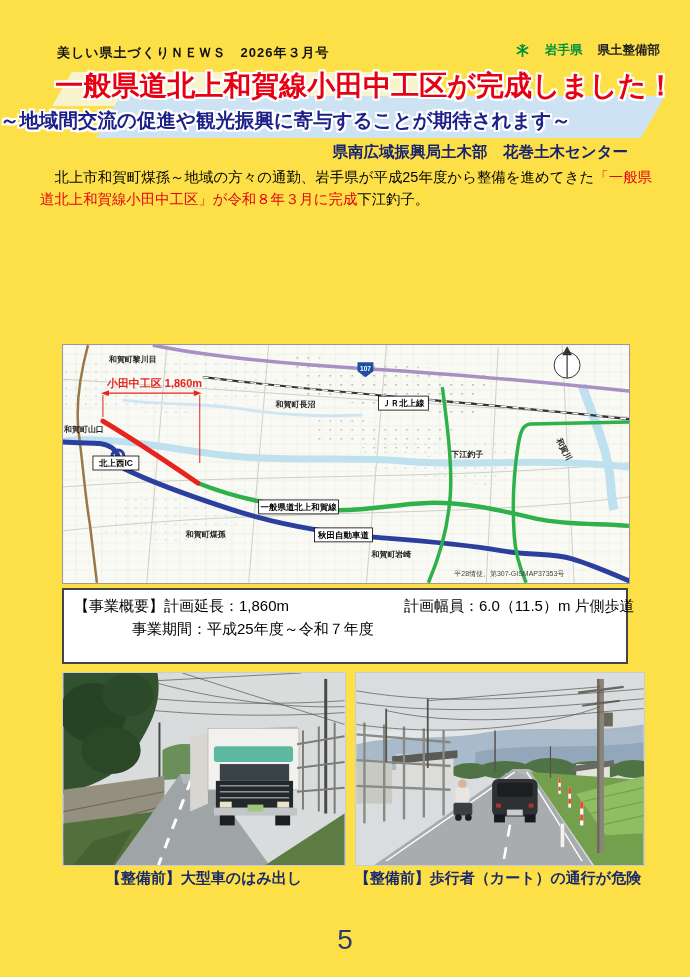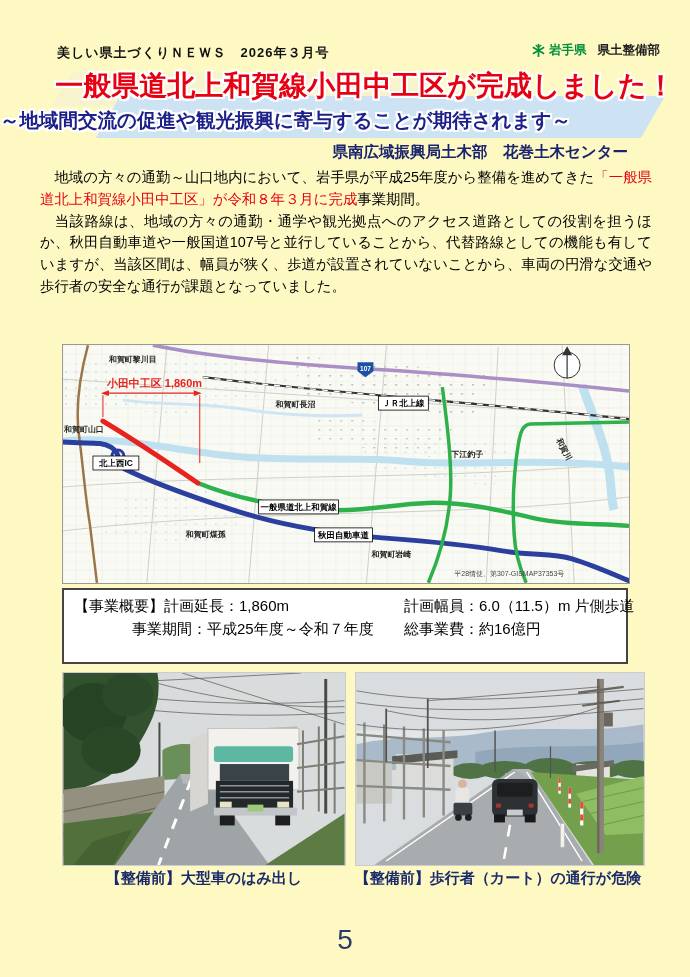--- a/index.html
+++ b/index.html
@@ -1,26 +1,26 @@
 <!DOCTYPE html>
 <html><head>
 <meta charset="utf-8">
 <style>
   * { margin:0; padding:0; box-sizing:border-box; }
   html,body { background:#ffffff; }
   .page {
     position:relative; width:690px; height:977px; margin:0 auto;
-    background:#fef9c3; overflow:hidden;
+    background:#fde047; overflow:hidden;
     font-family:"Liberation Sans","DejaVu Sans",sans-serif; color:#000;
   }
   
   .hdr-left { position:absolute; left:57px; top:44px; font-size:13px; font-weight:bold; color:#111; letter-spacing:1px; }
-  .hdr-right { position:absolute; right:30px; top:42px; display:flex; align-items:center; gap:3px; }
+  .hdr-right { position:absolute; right:30px; top:42px; display:flex; align-items:center; gap:15px; }
   .hdr-right .pref { font-size:12.5px; font-weight:bold; color:#00913a; }
-  .hdr-right .dept { font-size:12.5px; font-weight:bold; color:#222; margin-left:8px; }
+  .hdr-right .dept { font-size:12.5px; font-weight:bold; color:#222; margin-left:0; }
   
   .banner { position:absolute; left:0; top:66px; width:690px; height:80px; }
   .shape { position:absolute; }
   .shape.yellow { left:62px; top:6px; width:370px; height:34px; background:#f7f3cd; transform:skewX(-30deg); }
   .shape.blue   { left:108px; top:30px; width:545px; height:42px; background:#cde3f4; transform:skewX(-30deg); }
   .title-main {
     position:absolute; left:0; top:1px; width:100%; text-align:center; z-index:2;
     font-size:28px; font-weight:bold; color:#e60012; letter-spacing:0px;
     text-shadow:-2px -2px 0 #fff,2px -2px 0 #fff,-2px 2px 0 #fff,2px 2px 0 #fff,0 -2px 0 #fff,0 2px 0 #fff,-2px 0 0 #fff,2px 0 0 #fff;
     padding-left:40px;
@@ -70,22 +70,21 @@
   <div class="banner">
     <div class="shape yellow"></div>
     <div class="shape blue"></div>
     <div class="title-main">一般県道北上和賀線小田中工区が完成しました！</div>
     <div class="title-sub">～地域間交流の促進や観光振興に寄与することが期待されます～</div>
   </div>
 
   <div class="attribution">県南広域振興局土木部　花巻土木センター</div>
 
   <div class="body-text">
-    <p><span>　地域の方々の通勤～山口地内において、岩手県が平成25年度から整備を進めてきた</span><span class="t-red">「一般県道北上和賀線小田中工区」が令和８年３月に完成</span><span>事業期間。</span></p>
-    <p><span>　当該路線は、地域の方々の通勤・通学や観光拠点へのアクセス道路としての役割を担うほか、秋田自動車道や一般国道107号と並行していることから、代替路線としての機能も有していますが、当該区間は、幅員が狭く、歩道が設置されていないことから、車両の円滑な交通や歩行者の安全な通行が課題となっていました。</span></p>
+    <p><span>　北上市和賀町煤孫～地域の方々の通勤、岩手県が平成25年度から整備を進めてきた</span><span class="t-red">「一般県道北上和賀線小田中工区」が令和８年３月に完成</span><span>下江釣子。</span></p>
   </div>
 
   <div class="map-wrap">
     <svg width="566" height="238" viewBox="0 0 567 238">
       <defs>
         <pattern id="grid" width="26" height="18" patternUnits="userSpaceOnUse">
           <path d="M0 0H26 M0 9H26 M0 0V18 M13 0V18" stroke="#e4e4dc" stroke-width="0.6" fill="none"></path>
         </pattern>
         <pattern id="dots" width="11" height="9" patternUnits="userSpaceOnUse">
           <rect x="3" y="3" width="1.4" height="1.4" fill="#333"></rect>
@@ -194,21 +193,20 @@
     </svg>
   </div>
 
   <div class="overview">
     <div class="ov-row">
       <span>【事業概要】</span><span>計画延長：1,860m</span>
       <span class="ov-right">計画幅員：6.0（11.5）m 片側歩道</span>
     </div>
     <div class="ov-row">
       <span class="ov-indent">事業期間：平成25年度～令和７年度</span>
-      <span class="ov-right">総事業費：約16億円</span>
     </div>
   </div>
 
   <div class="photo left">
     <svg width="282" height="192" viewBox="0 0 284 194">
       <rect width="284" height="194" fill="#d9dcdd"></rect>
 
       <g stroke="#55534e" stroke-width="0.7" fill="none">
         <path d="M0,14 C90,30 190,34 284,28"></path>
           <path d="M0,26 C90,42 190,46 284,40"></path>

